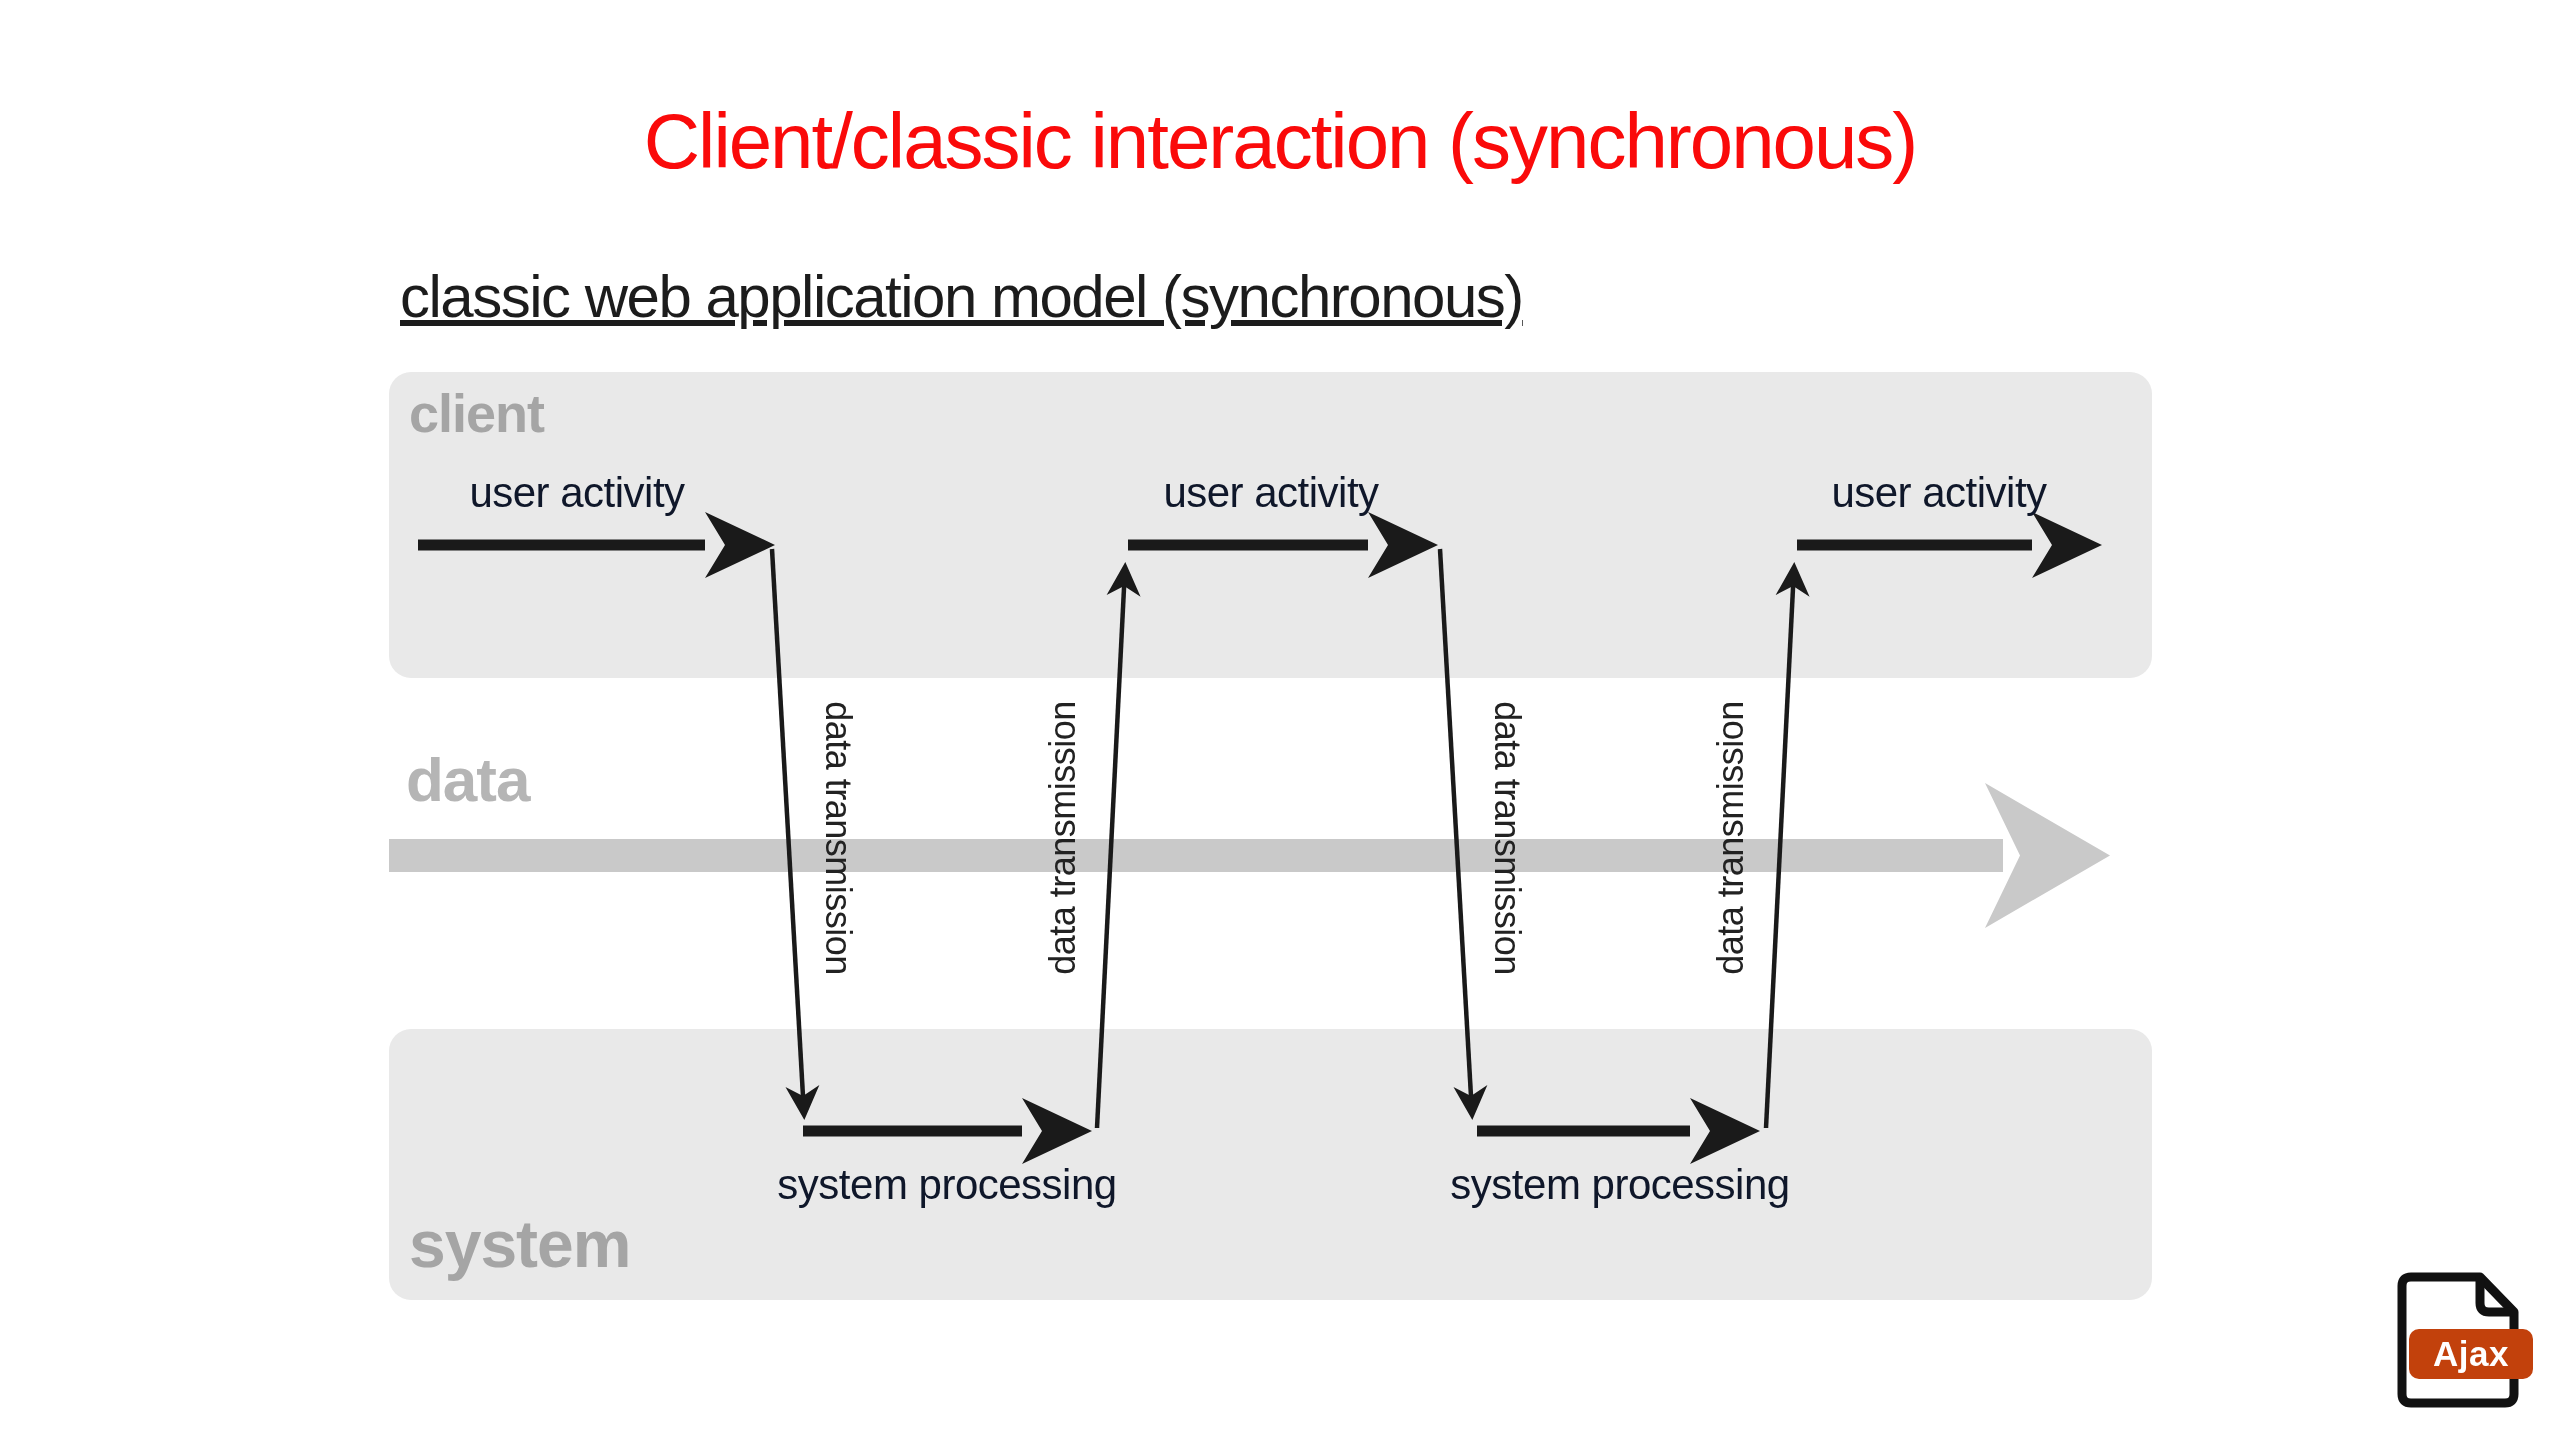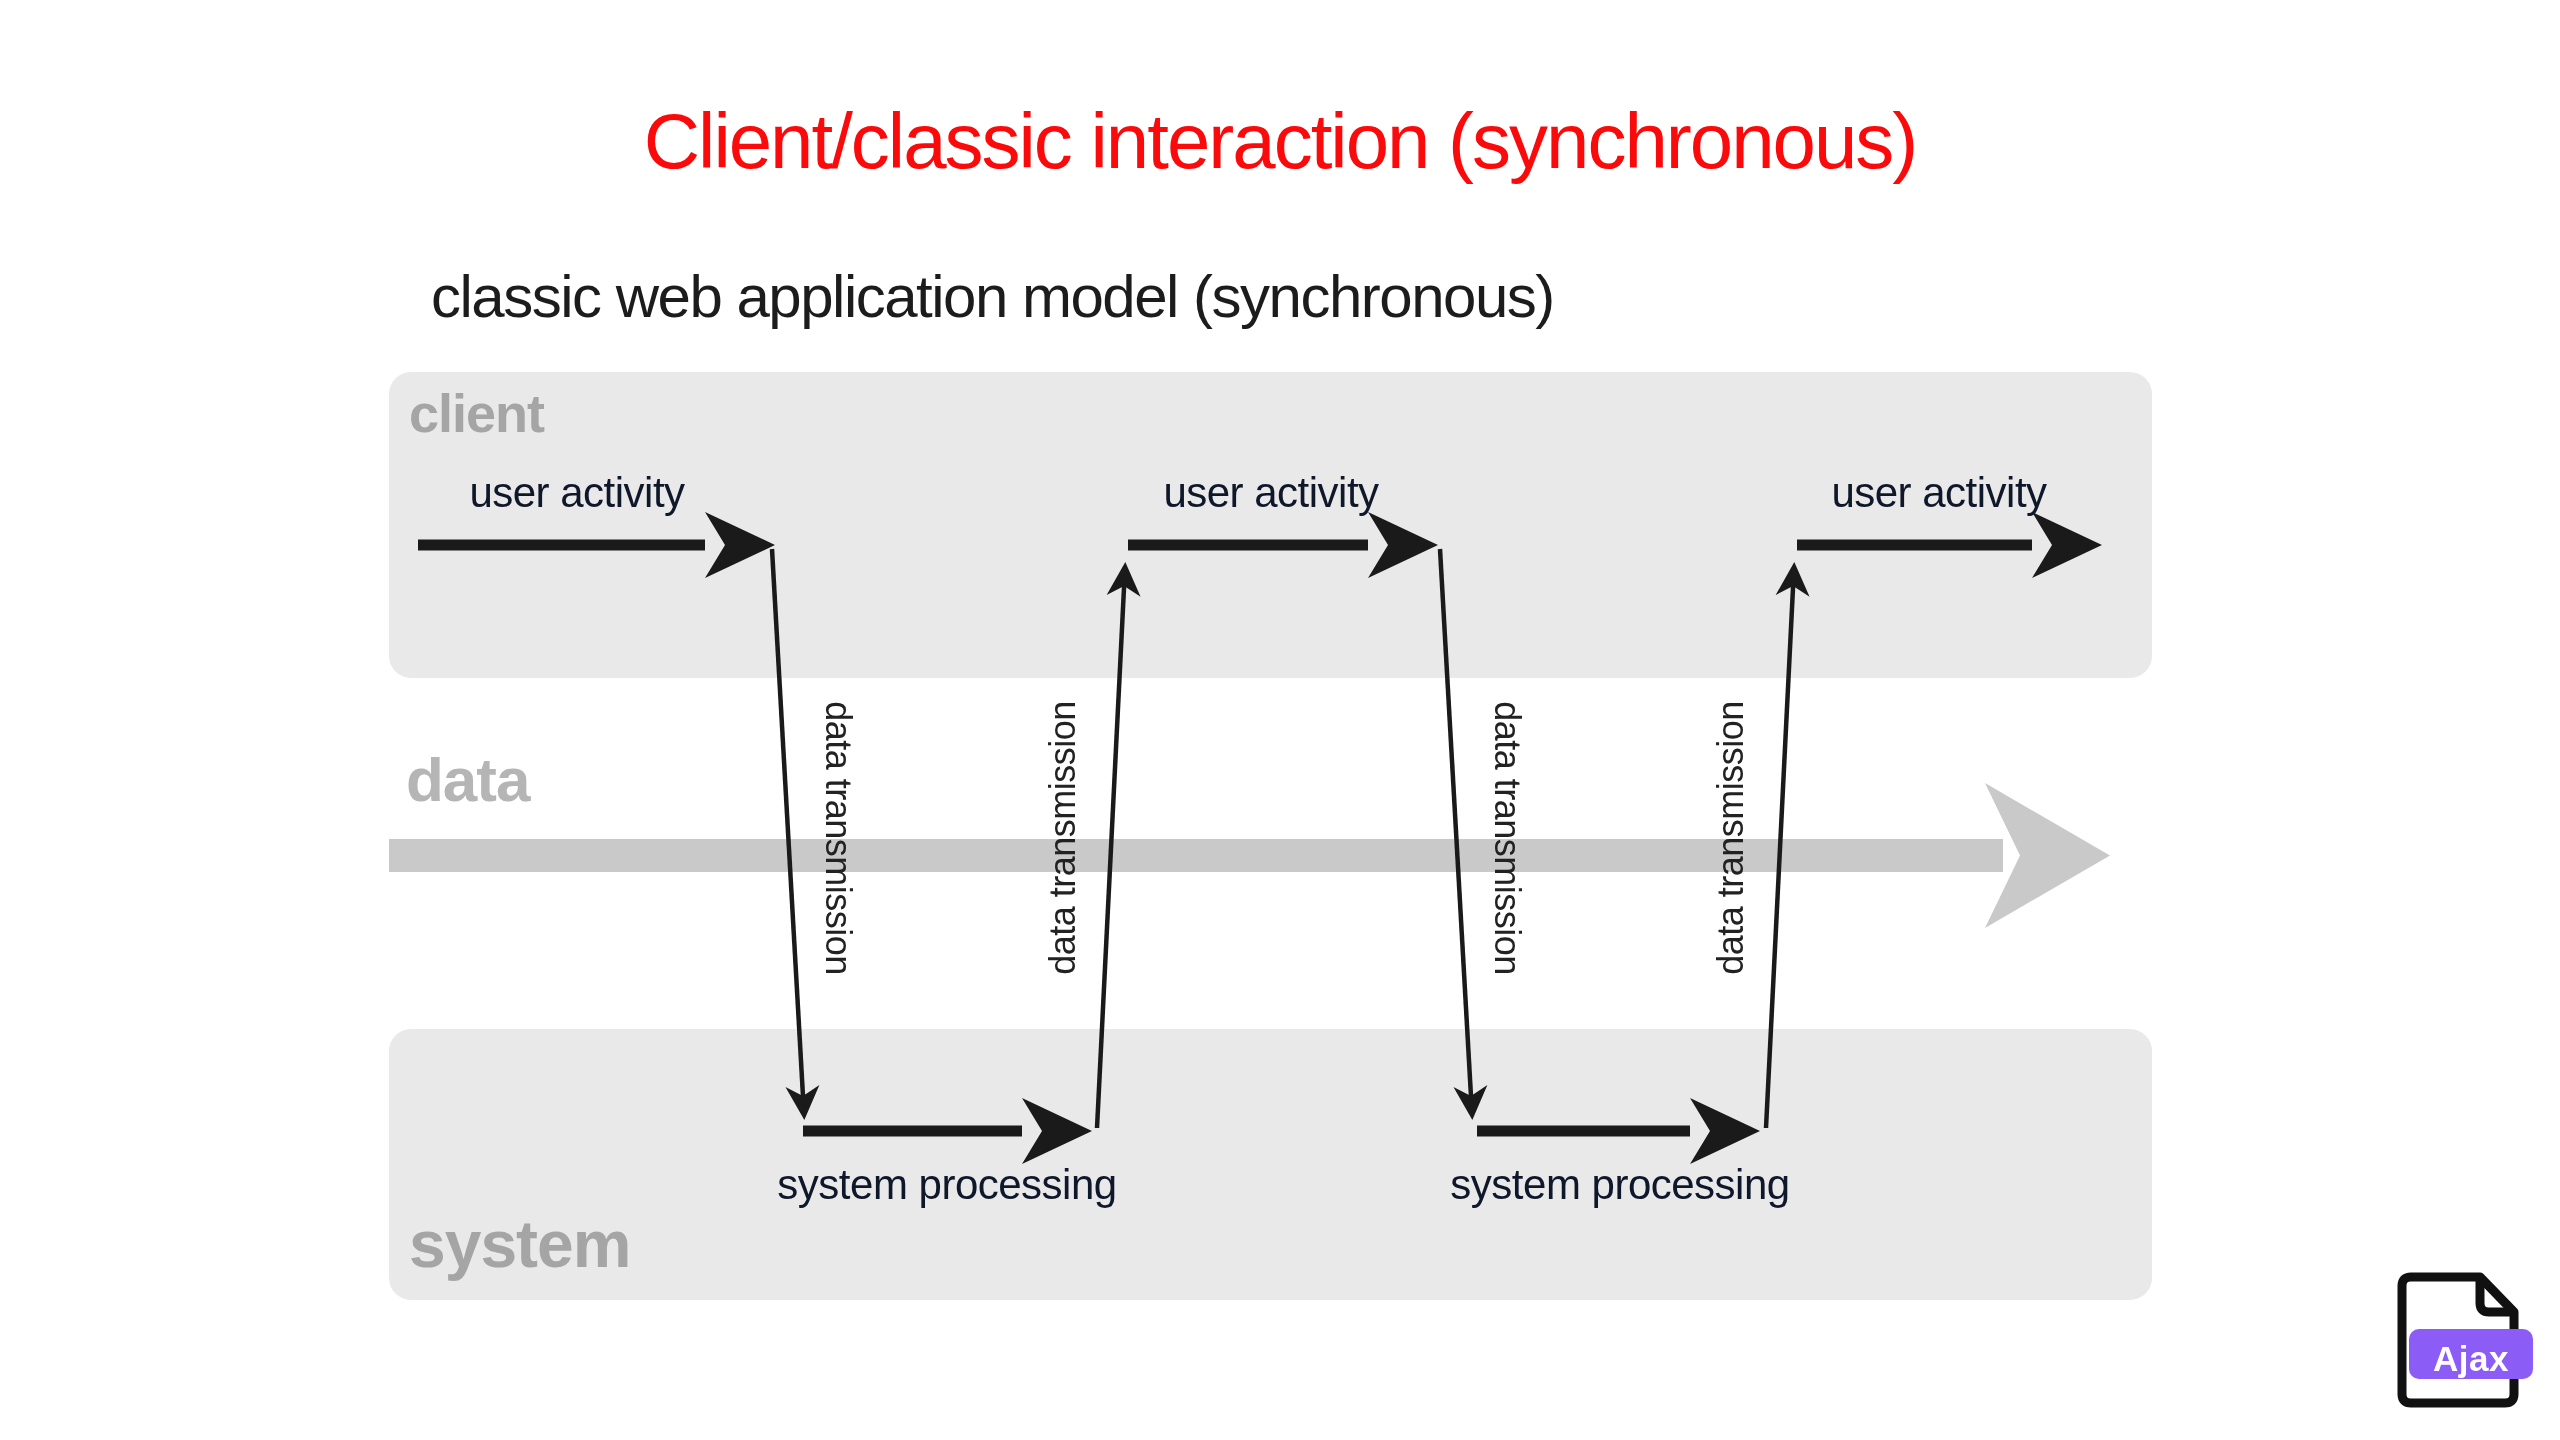--- a/index.html
+++ b/index.html
@@ -25,26 +25,27 @@
     text-align: center;
     font-size: 78px;
     font-weight: 500;
     letter-spacing: -2px;
     color: #fa0a0a;
     white-space: nowrap;
   }
   .diagram-subtitle {
     position: absolute;
     top: 262px;
-    left: 431px;
+    left: 400px;
     font-size: 60px;
     font-weight: 500;
     letter-spacing: -1.5px;
     color: #1c1c1c;
     white-space: nowrap;
+    text-decoration: underline;
   }
 
   
   .band {
     position: absolute;
     left: 389px;
     width: 1763px;
     background: #e9e9e9;
     border-radius: 22px;
   }
@@ -98,24 +99,24 @@
     width: 150px;
     height: 145px;
   }
   .ajax-icon svg { position: absolute; left: 0; top: 0; }
   .ajax-badge {
     position: absolute;
     left: 21px;
     top: 61px;
     width: 124px;
     height: 50px;
-    background: #8b5cf6;
+    background: #c2410c;
     border-radius: 10px;
     display: flex;
-    align-items: flex-end;
+    align-items: center;
     justify-content: center;
   }
   .ajax-badge span {
     color: #ffffff;
     font-size: 35px;
     font-weight: 700;
     letter-spacing: 0.5px;
   }
 </style>
 </head>

